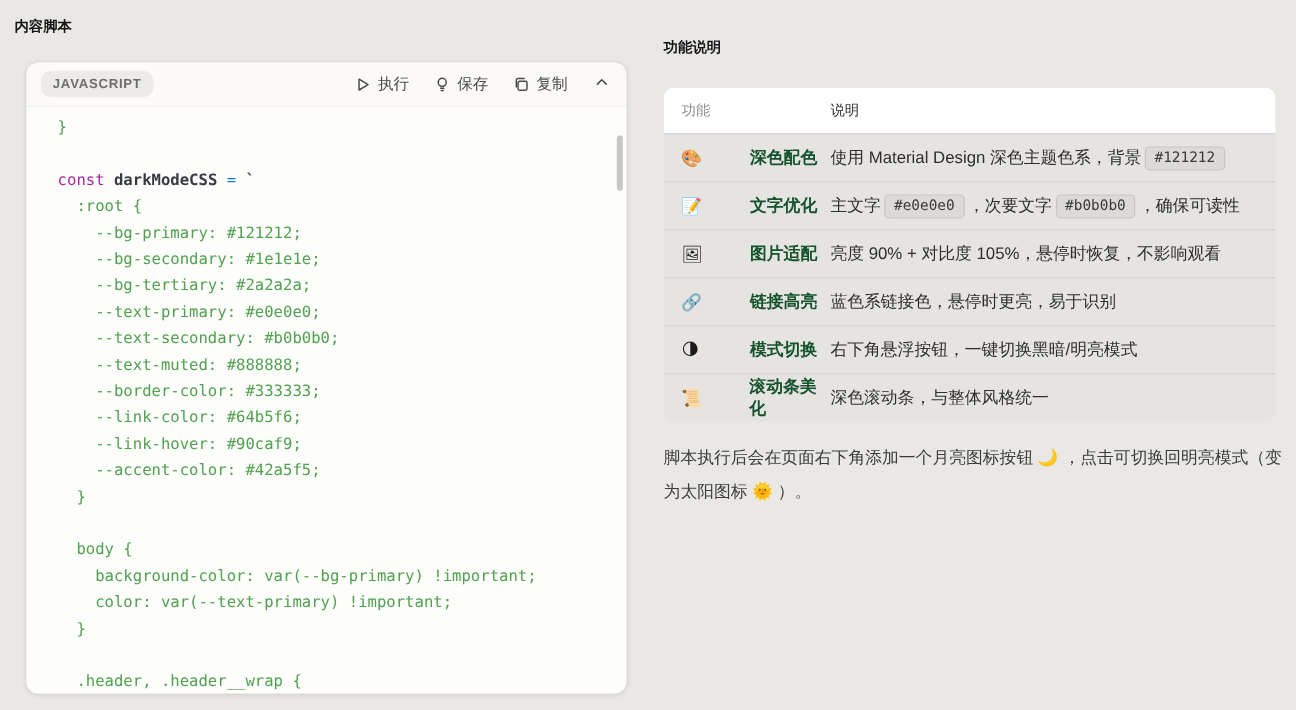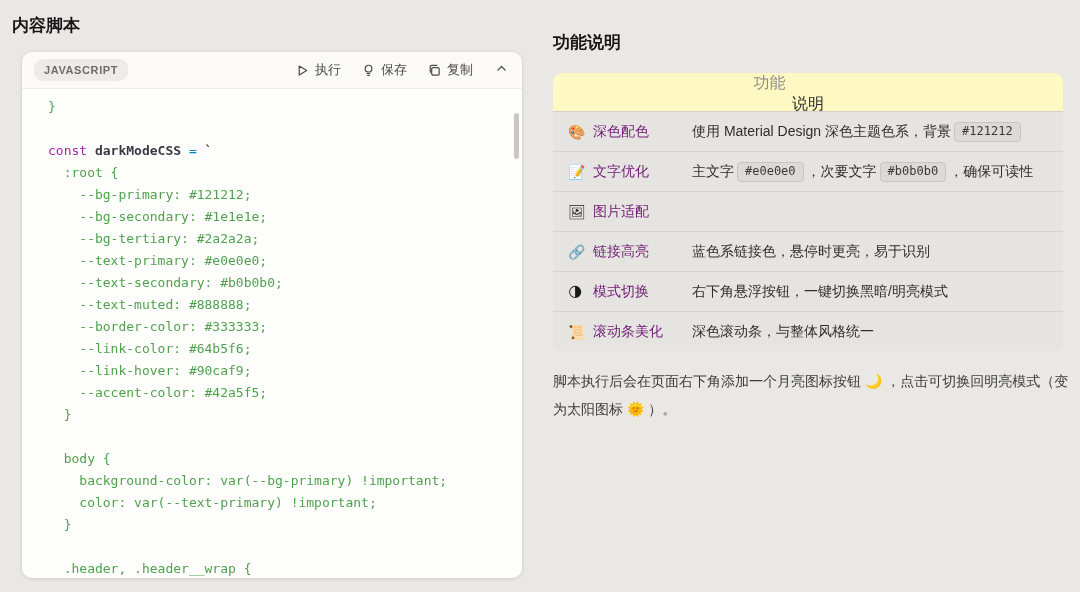--- a/index.html
+++ b/index.html
@@ -5,21 +5,21 @@
   * { margin:0; padding:0; box-sizing:border-box; }
   html,body { width:1080px; height:592px; overflow:hidden; }
   body {
     font-family:"Liberation Sans","DejaVu Sans",sans-serif;
     background:#e9e8e5;
     position:relative;
     color:#1a1a1a;
   }
   
   .left-panel { position:absolute; left:0; top:0; width:540px; height:592px; }
-  .panel-title { position:absolute; left:12px; top:14px; font-size:17px; font-weight:bold; color:#161616; }
+  .panel-title { position:absolute; left:12px; top:14px; font-size:12px; font-weight:bold; color:#161616; }
   .code-card {
     position:absolute; left:22px; top:52px; width:500px; height:526px;
     background:#fdfdfb; border-radius:10px;
     box-shadow:0 1px 4px rgba(0,0,0,0.10), 0 0 0 1px rgba(0,0,0,0.02);
     overflow:hidden;
   }
   .code-toolbar {
     height:37px; display:flex; align-items:center; justify-content:space-between;
     padding:0 14px 0 12px; background:#fbfaf7; border-bottom:1px solid #efede9;
   }
@@ -48,26 +48,26 @@
     position:absolute; right:3px; top:24px; width:5px; height:46px;
     background:#c9c7c3; border-radius:3px;
   }
   
   .right-panel { position:absolute; left:540px; top:15px; width:540px; height:592px; }
   .right-panel .panel-title { left:13px; top:16px; }
   .feature-table {
     position:absolute; left:13px; top:58px; width:510px;
     border-radius:9px; overflow:hidden; background:#e6e4e1;
   }
-  .ft-header { display:flex; height:38px; align-items:center; background:#fef9c3; color:#8e8e8e; font-size:16px;flex-direction:column; }
+  .ft-header { display:flex; height:38px; align-items:center; background:#ffffff; color:#8e8e8e; font-size:12px; }
   .ft-row { display:flex; height:40px; align-items:center; border-top:1px solid #d5d3d0; font-size:14px; }
   .ft-col1 { width:139px; padding-left:15px; display:flex; align-items:center; flex-shrink:0; }
   .ft-col2 { flex:1; color:#2e2e2e; white-space:nowrap; }
   .feat-icon { font-size:14px; margin-right:7px; width:18px; display:inline-block; }
-  .feat-name { font-weight:normal; color:#701a75; }
+  .feat-name { font-weight:bold; color:#14532d;margin-left:32px; }
   .code-chip {
     display:inline-block; background:#dcdad6; border:1px solid #c8c6c2; border-radius:4px;
     padding:0px 7px 1px; margin:0 3px; font-family:"DejaVu Sans Mono","Liberation Mono",monospace;
     font-size:12px; color:#3a3a3a; line-height:17px; vertical-align:1px;
   }
   .footer-note {
     position:absolute; left:13px; top:352px; width:518px;
     font-size:14px; line-height:28px; color:#3c3c3c;
   }
 </style>
@@ -165,20 +165,21 @@
             <span class="feat-icon">📝</span>
             <span class="feat-name">文字优化</span>
           </div>
           <div class="ft-col2"><span>主文字</span><span class="code-chip">#e0e0e0</span><span>，次要文字</span><span class="code-chip">#b0b0b0</span><span>，确保可读性</span></div>
         </div>
         <div class="ft-row">
           <div class="ft-col1">
             <span class="feat-icon">🖼</span>
             <span class="feat-name">图片适配</span>
           </div>
+          <div class="ft-col2"><span>亮度 90% + 对比度 105%，悬停时恢复，不影响观看</span></div>
         </div>
         <div class="ft-row">
           <div class="ft-col1">
             <span class="feat-icon">🔗</span>
             <span class="feat-name">链接高亮</span>
           </div>
           <div class="ft-col2"><span>蓝色系链接色，悬停时更亮，易于识别</span></div>
         </div>
         <div class="ft-row">
           <div class="ft-col1">

